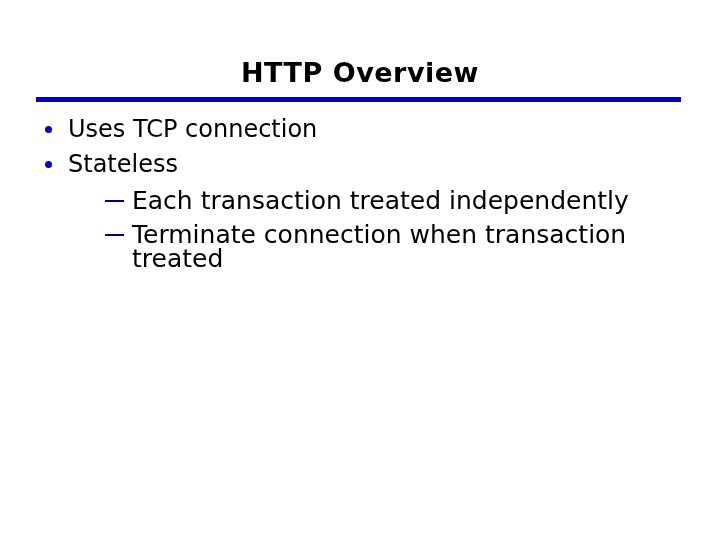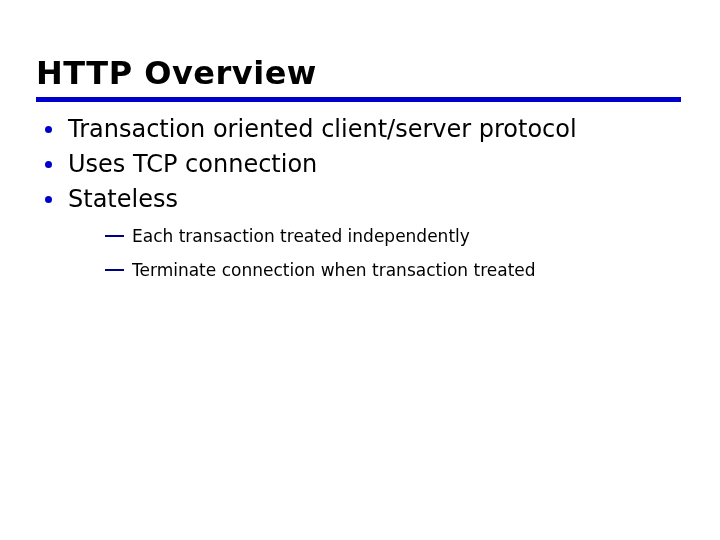--- a/index.html
+++ b/index.html
@@ -22,26 +22,27 @@
 
   
   .title-block {
     position: absolute;
     left: 36px;
     top: 54px;
     width: 648px;
   }
   .slide-title {
     font-family: "DejaVu Sans", sans-serif;
-    font-size: 32px;
+    font-size: 27px;
     font-weight: bold;
     color: #000000;
     letter-spacing: 0.5px;
     line-height: 38px;
     white-space: nowrap;
+    text-align: center;
   }
   .title-rule {
     position: absolute;
     left: 36px;
     top: 97px;
     width: 645px;
     height: 5px;
     background: #0000cc;
   }
 
@@ -82,21 +83,21 @@
   
   ul.level2 {
     list-style: none;
     margin: 8px 0 0 0;
     padding: 0 0 0 37px;
   }
   li.bullet2 {
     position: relative;
     padding-left: 27px;
     margin: 0 0 10px 0;
-    font-size: 17px;
+    font-size: 25px;
     line-height: 24px;
     color: #000000;
     font-family: "DejaVu Sans", sans-serif;
   }
   li.bullet2 > .dash {
     position: absolute;
     left: 0px;
     top: 11px;
     width: 19px;
     height: 2px;
@@ -113,24 +114,20 @@
 
   <div class="title-block">
     <div class="slide-title">HTTP Overview</div>
   </div>
 
   <div class="title-rule"></div>
 
   <div class="body-block">
     <ul class="level1">
 
-      <li class="bullet1">
-        <span class="dot"></span>
-        <span class="b1-text">Transaction oriented client/server protocol</span>
-      </li>
 
 
       <li class="bullet1">
         <span class="dot"></span>
         <span class="b1-text">Uses TCP connection</span>
       </li>
 
       <li class="bullet1">
         <span class="dot"></span>
         <span class="b1-text">Stateless</span>

